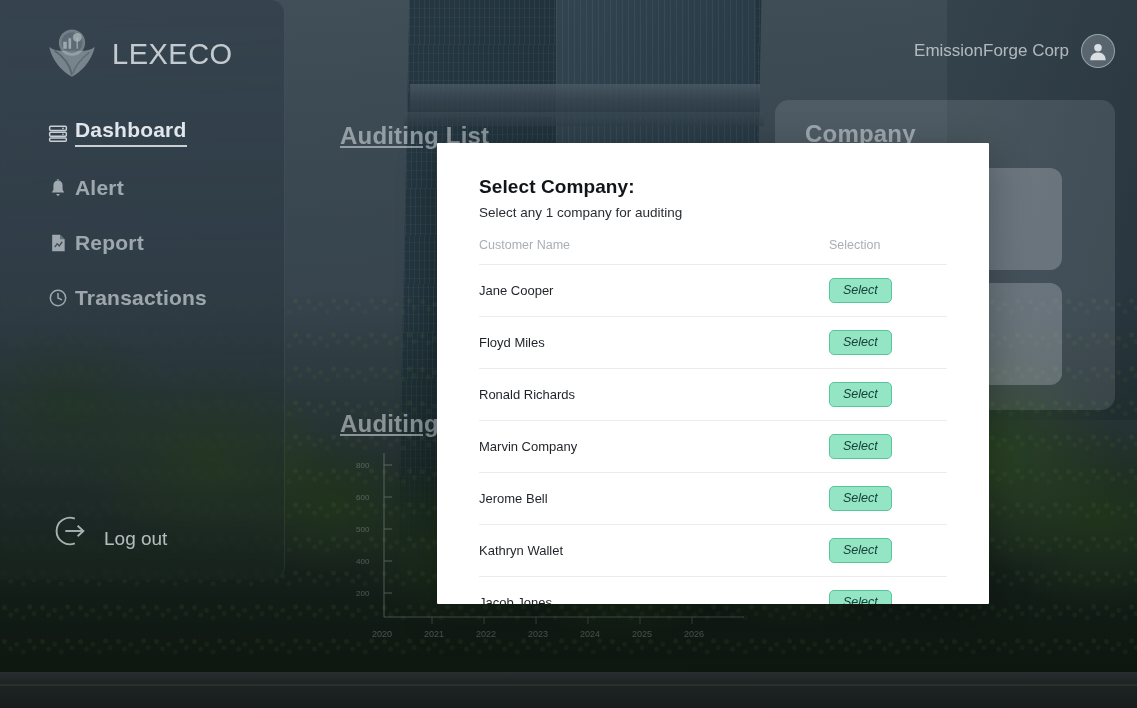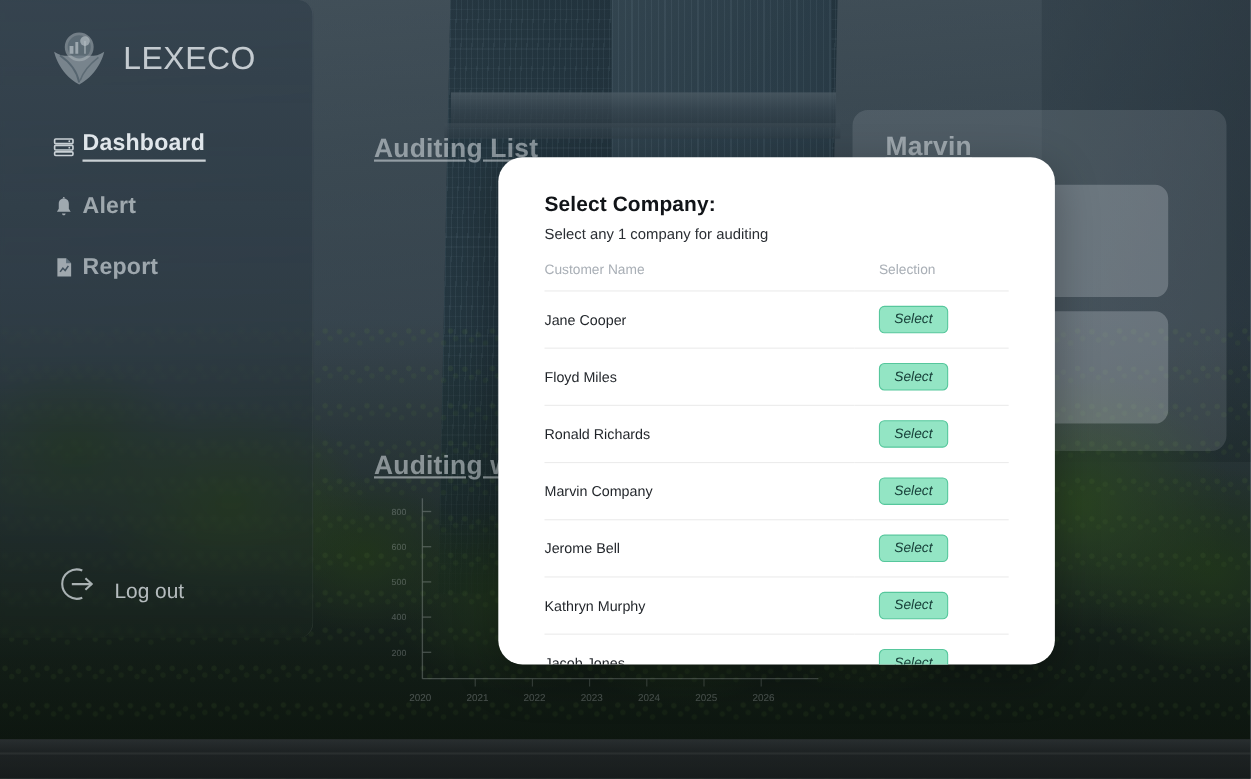--- a/index.html
+++ b/index.html
@@ -219,24 +219,24 @@
   }
 
   
   #bg-chart { position: absolute; left: 332px; top: 445px; width: 420px; height: 200px; opacity: .30; }
   .chart-ytick { font-size: 8px; fill: rgba(235,240,244,.85); }
   .chart-xtick { font-size: 9px; fill: rgba(235,240,244,.85); }
 
   
   .modal {
     position: absolute;
-    left: 453px; top: 143px;
-    width: 506px; height: 461px;
+    left: 437px; top: 143px;
+    width: 552px; height: 461px;
     background: #ffffff;
-    border-radius: 22px;
+    border-radius: 1px;
     box-shadow: 0 12px 40px rgba(0,0,0,.30);
     overflow: hidden;
   }
   .modal-head { padding: 33px 42px 0 42px; }
   .modal-title {
     font-size: 19px; font-weight: 700; color: #111418;
     letter-spacing: .1px;
   }
   .modal-sub {
     margin-top: 7px;
@@ -285,21 +285,21 @@
   <div class="bg-ledge2"></div>
   <div class="bg-trees"></div>
   <div class="bg-trees-tex"></div>
   <div class="bg-ground"></div>
   <div class="bg-ground-line"></div>
   <div class="bg-dim"></div>
 
   <div class="panel-title" id="auditing-list-title">Auditing List</div>
 
   <div class="glass-panel" id="wallet-panel"></div>
-  <div class="panel-title" id="wallet-title">Marvin</div>
+  <div class="panel-title" id="wallet-title">Company</div>
   <div class="wallet-card" id="wallet-card-1"></div>
   <div class="wallet-card" id="wallet-card-2"></div>
 
   <div class="panel-title" id="auditing-chart-title">Auditing w</div>
 
   <div class="nothing-to-show">s to show</div>
 
   <svg id="bg-chart" viewBox="0 0 420 200">
     <g>
       <line x1="52" y1="8" x2="52" y2="172" stroke="rgba(240,245,248,.75)" stroke-width="1.2"></line>
@@ -372,34 +372,50 @@
 
       <div class="nav-item">
         <svg class="nav-ico" viewBox="0 0 24 24">
           <path d="M5 2 L14.5 2 L20 7.5 L20 22 L5 22 Z" fill="#e4eaee"></path>
           <path d="M14.5 2 L14.5 7.5 L20 7.5 Z" fill="rgba(90,110,124,.75)"></path>
           <path d="M8 17 L11 13 L13.5 15.5 L17 10.5" stroke="rgba(62,80,93,.9)" stroke-width="1.7" fill="none"></path>
         </svg>
         <span class="nav-label">Report</span>
       </div>
 
+      <div class="nav-item">
+        <svg class="nav-ico" viewBox="0 0 24 24">
+          <circle cx="12" cy="12" r="9.2" fill="none" stroke="#e4eaee" stroke-width="1.8"></circle>
+          <path d="M12 6.5 L12 12 L16.2 14" stroke="#e4eaee" stroke-width="1.8" fill="none" stroke-linecap="round"></path>
+        </svg>
+        <span class="nav-label">Transactions</span>
+      </div>
 
     </nav>
 
     <div class="logout">
       <svg class="logout-ico" viewBox="0 0 40 40">
         <path d="M24 7 A14 14 0 1 0 24 33" fill="none" stroke="#e0e7eb" stroke-width="2"></path>
         <path d="M14 20 L33 20" stroke="#e0e7eb" stroke-width="2"></path>
         <path d="M27 14.5 L33 20 L27 25.5" fill="none" stroke="#e0e7eb" stroke-width="2"></path>
       </svg>
       <span class="logout-label">Log out</span>
     </div>
 
   </div>
 
+  <div class="topbar">
+    <span class="org-name">EmissionForge Corp</span>
+    <span class="avatar">
+      <svg width="22" height="22" viewBox="0 0 24 24">
+        <circle cx="12" cy="8.4" r="4.1" fill="rgba(240,244,247,.85)"></circle>
+        <path d="M3.6 22 C3.6 16.4 7.4 13.6 12 13.6 C16.6 13.6 20.4 16.4 20.4 22 Z" fill="rgba(240,244,247,.85)"></path>
+      </svg>
+    </span>
+  </div>
 
   <div class="modal">
     <div class="modal-head">
       <div class="modal-title">Select Company:</div>
       <div class="modal-sub">Select any 1 company for auditing</div>
     </div>
 
     <div class="tbl-wrap">
       <table class="tbl">
         <thead>
@@ -423,21 +439,21 @@
             </tr>
             <tr>
               <td>Marvin Company</td>
               <td class="sel-col"><button class="select-btn">Select</button></td>
             </tr>
             <tr>
               <td>Jerome Bell</td>
               <td class="sel-col"><button class="select-btn">Select</button></td>
             </tr>
             <tr>
-              <td>Kathryn Murphy</td>
+              <td>Kathryn Wallet</td>
               <td class="sel-col"><button class="select-btn">Select</button></td>
             </tr>
             <tr>
               <td>Jacob Jones</td>
               <td class="sel-col"><button class="select-btn">Select</button></td>
             </tr>
           </tbody>
       </table>
     </div>
 

